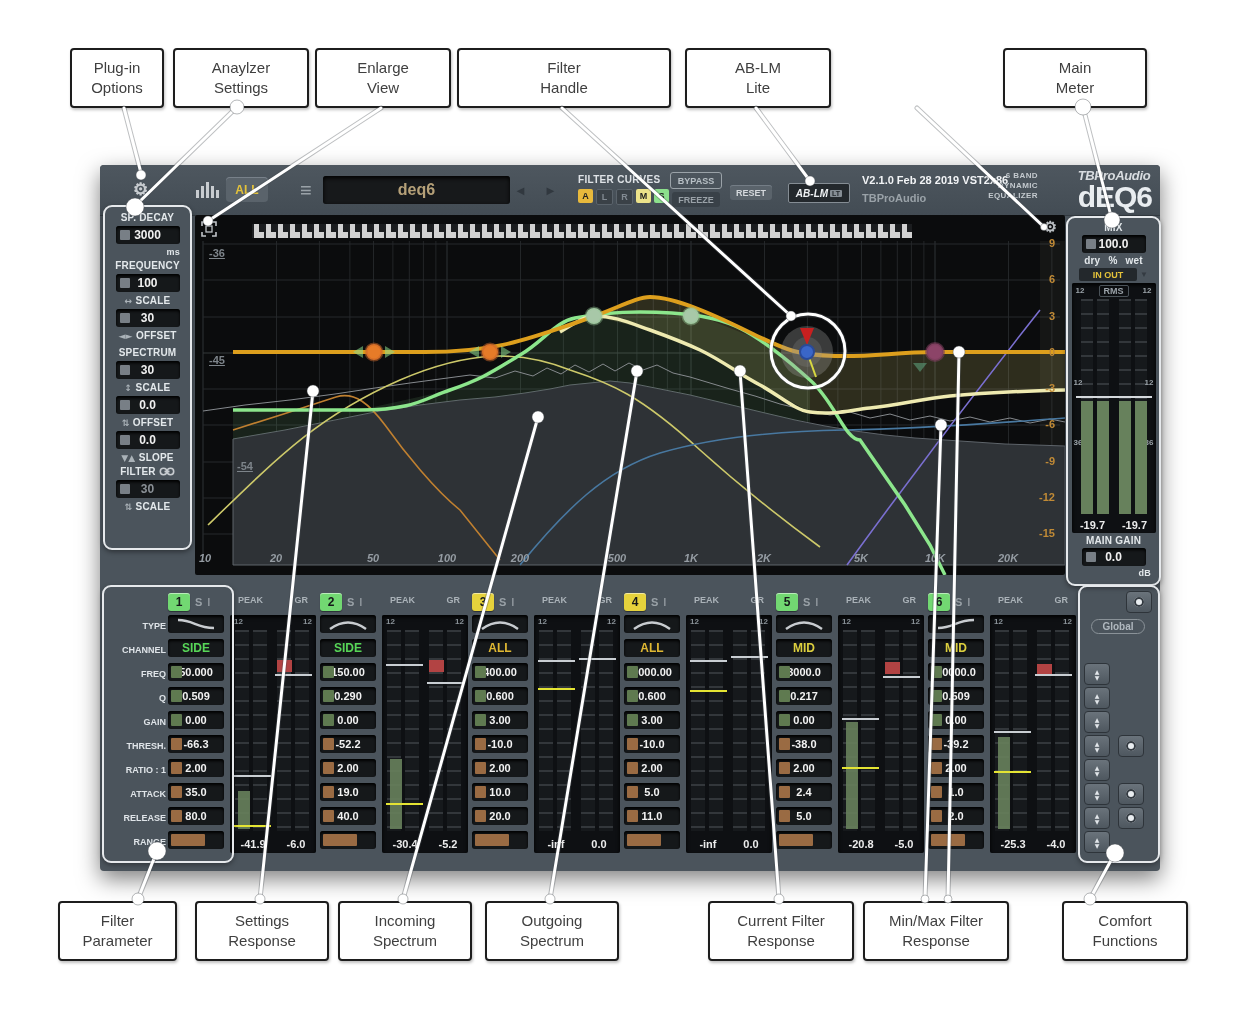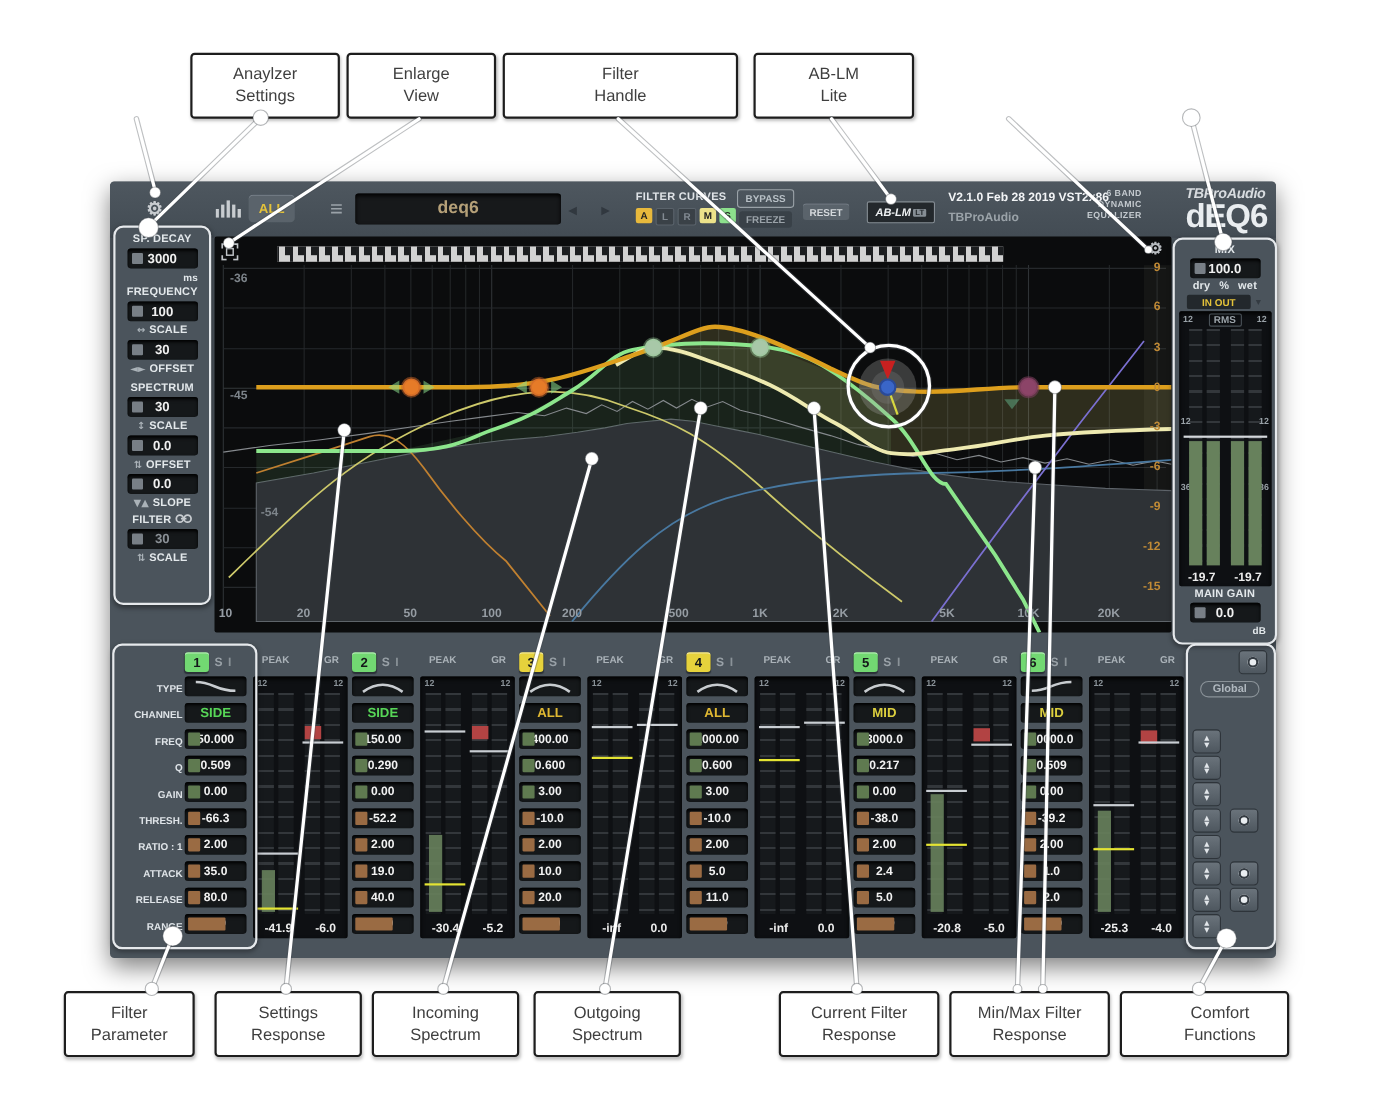--- a/index.html
+++ b/index.html
@@ -42,21 +42,21 @@
   .fldd .chipg{position:absolute;left:4px;top:4px;width:10px;height:10px;background:#787f86;border-radius:1px;}
   .icn{color:#aab2b8;font-size:9px;font-family:"DejaVu Sans",sans-serif;}
   .dim2{color:#8a9096;}
   
   .graph{position:absolute;left:95px;top:50px;width:870px;height:360px;background:#0b0c0d;border-radius:2px;}
   .kb{position:absolute;left:57px;top:9px;width:660px;height:14px;background-color:#d2d2d2;
       background-image:repeating-linear-gradient(90deg,rgba(20,22,24,.95) 0 2px,transparent 2px 12px),
                        repeating-linear-gradient(90deg,transparent 0 7px,#1b1d1f 7px 12px);
       background-size:100% 100%,100% 58%;background-repeat:repeat,no-repeat;}
   .gtick{position:absolute;font-size:11px;font-weight:bold;}
-  .gl{color:#7d848a;} .gr{color:#c08a36;} .gf{color:#959ca3;transform:translateX(-50%);}
+  .gl{color:#7d848a;text-decoration:underline;} .gr{color:#c08a36;} .gf{color:#959ca3;transform:translateX(-50%);font-style:italic;}
   .ggear{position:absolute;right:8px;top:4px;color:#b8bcc0;font-size:15px;line-height:1;}
   
   .bandarea{position:absolute;left:0;top:420px;width:1060px;height:280px;}
   .rowgrid{display:grid;grid-template-rows:repeat(11,22px);row-gap:2px;}
   .labcol{position:absolute;left:8px;top:6px;width:58px;text-align:right;}
   .labcol span{font-size:9px;color:#dfe4e8;line-height:22px;}
   .band{position:absolute;top:6px;}
   .params{position:absolute;left:0;top:0;width:56px;}
   .bhdr{display:flex;align-items:center;gap:5px;}
   .numbtn{width:22px;height:18px;border-radius:3px;color:#15181a;font-size:12px;display:flex;align-items:center;justify-content:center;box-shadow:inset 0 1px 0 rgba(255,255,255,.5),0 1px 1px #2a3036;}
@@ -98,36 +98,44 @@
   .mm .hold{position:absolute;left:4px;right:4px;top:45%;height:2px;background:#d4d8dc;}
   .mm .lab{position:absolute;font-size:8px;color:#9aa2a8;}
   .inout{width:58px;height:13px;background:#23282c;border-radius:2px;color:#e4c23a;font-size:9px;display:flex;align-items:center;justify-content:center;}
   .overlay{position:absolute;left:0;top:0;z-index:10;pointer-events:none;}
 </style>
 </head>
 <body>
 
 <div class="stage">
 
+  <div class="cal" style="left:70px;top:48px;width:90px;">
+      <span>Plug-in</span>
+      <span>Options</span>
+    </div>
   <div class="cal" style="left:173px;top:48px;width:132px;">
       <span>Anaylzer</span>
       <span>Settings</span>
     </div>
   <div class="cal" style="left:315px;top:48px;width:132px;">
       <span>Enlarge</span>
       <span>View</span>
     </div>
   <div class="cal" style="left:457px;top:48px;width:210px;">
       <span>Filter</span>
       <span>Handle</span>
     </div>
   <div class="cal" style="left:685px;top:48px;width:142px;">
       <span>AB-LM</span>
       <span>Lite</span>
     </div>
+  <div class="cal" style="left:1003px;top:48px;width:140px;">
+      <span>Main</span>
+      <span>Meter</span>
+    </div>
 
   <div class="cal" style="left:58px;top:901px;width:115px;">
       <span>Filter</span>
       <span>Parameter</span>
     </div>
   <div class="cal" style="left:195px;top:901px;width:130px;">
       <span>Settings</span>
       <span>Response</span>
     </div>
   <div class="cal" style="left:338px;top:901px;width:130px;">
@@ -139,21 +147,21 @@
       <span>Spectrum</span>
     </div>
   <div class="cal" style="left:708px;top:901px;width:142px;">
       <span>Current Filter</span>
       <span>Response</span>
     </div>
   <div class="cal" style="left:863px;top:901px;width:142px;">
       <span>Min/Max Filter</span>
       <span>Response</span>
     </div>
-  <div class="cal" style="left:1018px;top:901px;width:122px;padding-left:28px;">
+  <div class="cal" style="left:1062px;top:901px;width:122px;">
       <span>Comfort</span>
       <span>Functions</span>
     </div>
 
   <div class="plugin">
 
     <div class="hdr">
       <span class="abs gear" style="left:33px;top:16px;">⚙</span>
       <svg class="abs" style="left:96px;top:17px;" width="24" height="16">
           <g fill="#c8ccd0">

